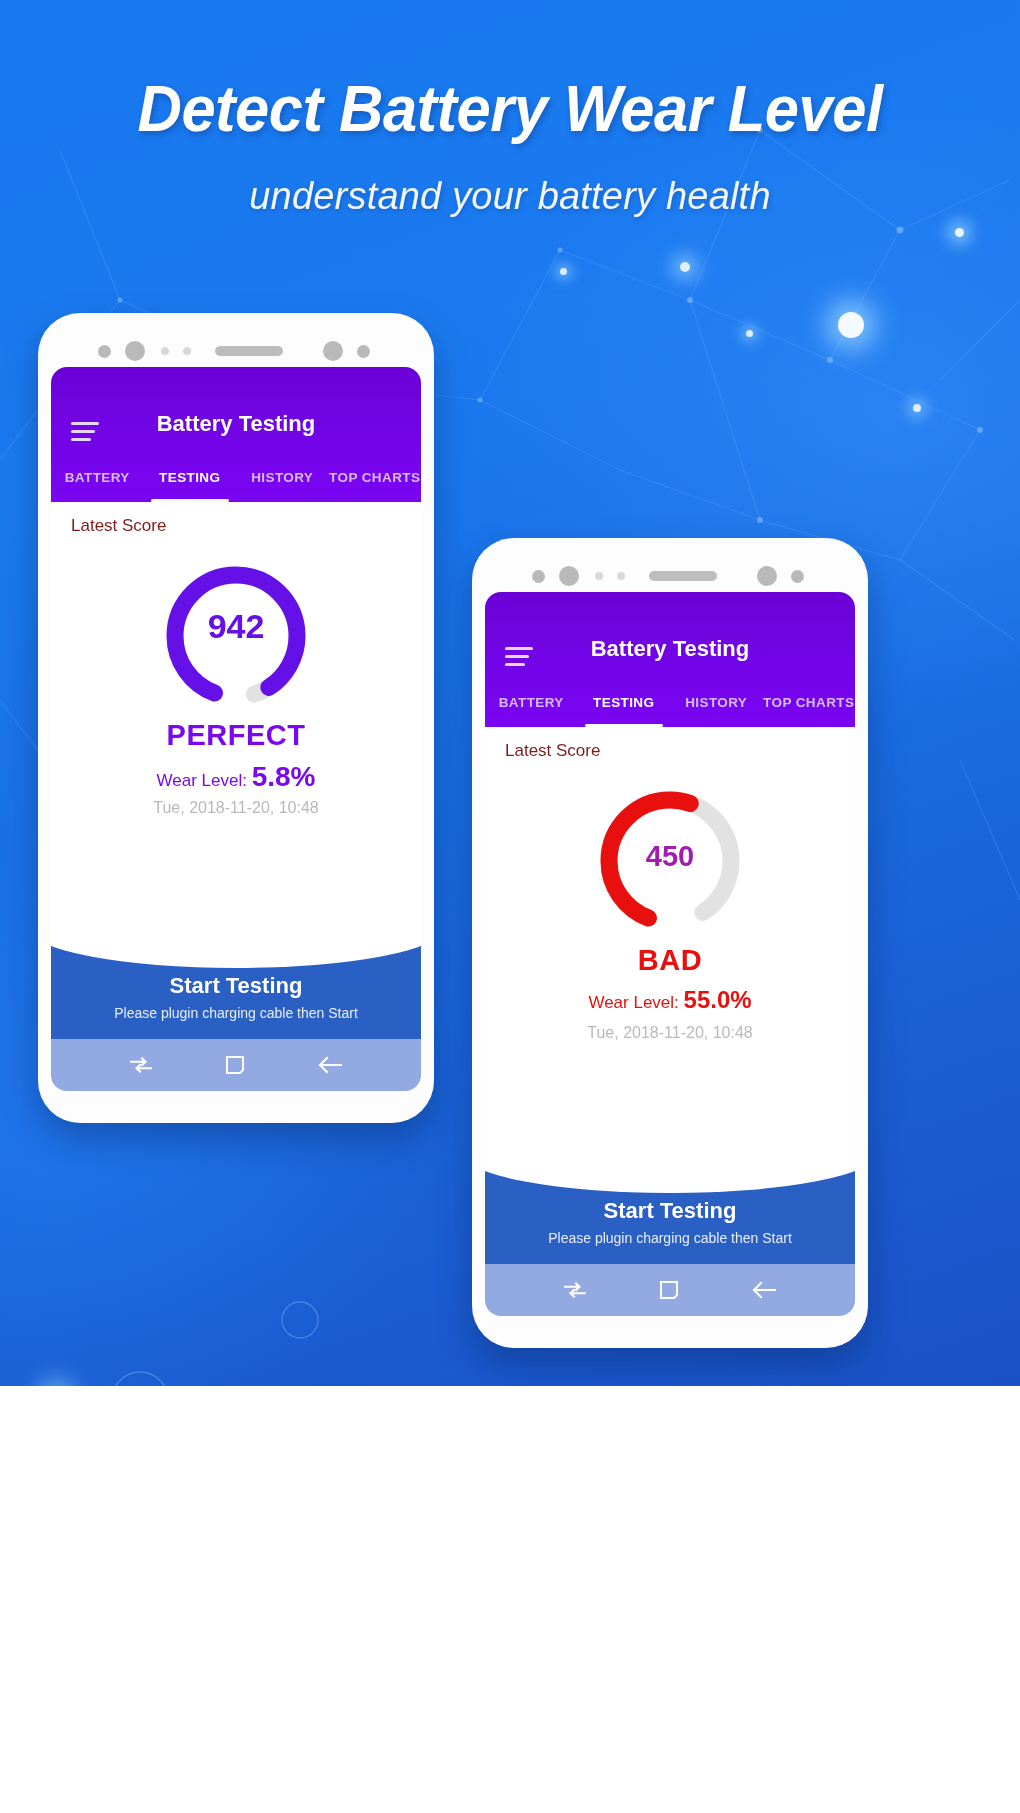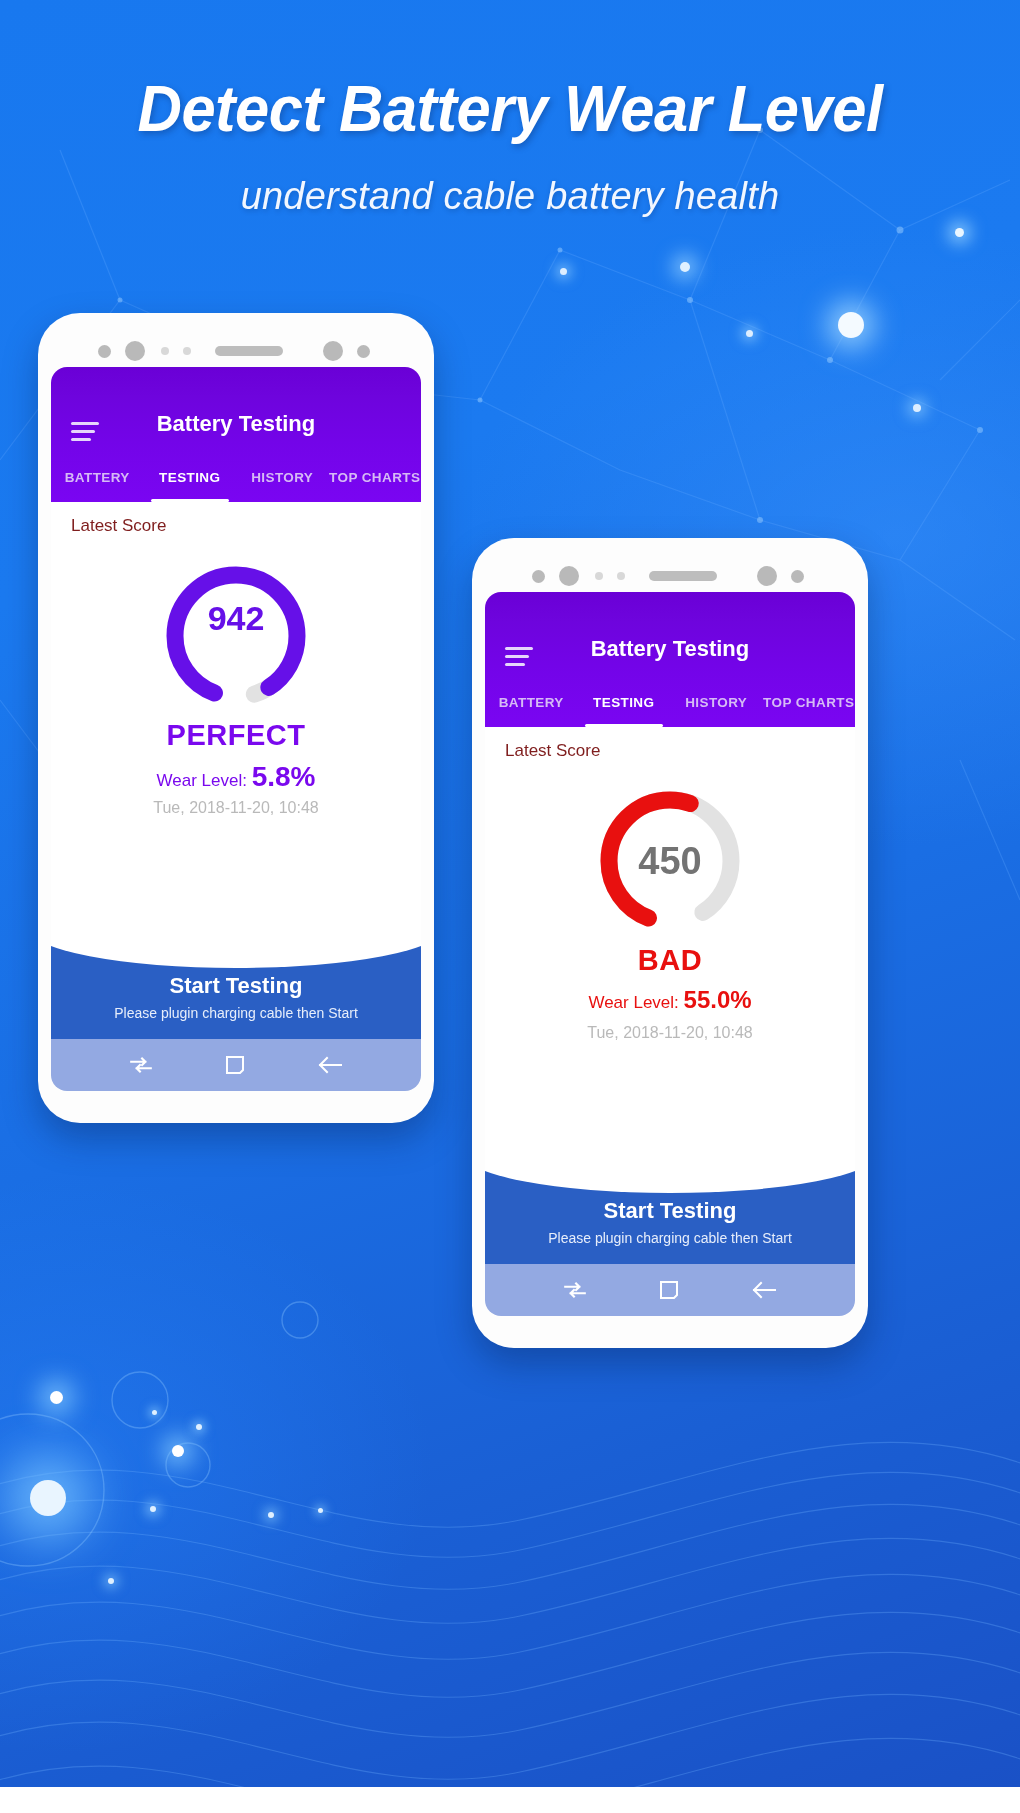--- a/index.html
+++ b/index.html
@@ -1,21 +1,21 @@
 <!DOCTYPE html>
 <html><head>
 <meta charset="utf-8">
 <style>
   * { margin:0; padding:0; box-sizing:border-box; }
   html,body{
     width:1020px; height:1813px; overflow:hidden;
     font-family:"Liberation Sans", sans-serif;
   }
   #stage{
-    position:relative; width:1020px; height:1787px; overflow:hidden;
+    position:relative; width:1020px; height:1386px; overflow:hidden;
     background:
       radial-gradient(ellipse 700px 500px at 88% 30%, rgba(60,150,255,.45) 0%, rgba(60,150,255,0) 62%),
       radial-gradient(ellipse 620px 480px at 6% 82%, rgba(40,135,255,.40) 0%, rgba(40,135,255,0) 60%),
       linear-gradient(160deg, #1878ef 0%, #1b7af0 28%, #1a6ee4 55%, #1a5fd4 78%, #1a51c6 100%);
   }
 
   
   .bgsvg{ position:absolute; inset:0; width:1020px; height:1813px; }
   .glow{ position:absolute; border-radius:50%; pointer-events:none; }
 
@@ -148,21 +148,21 @@
   <div class="glow" style="left:50px;top:1391px;width:13px;height:13px;background:#ffffff;box-shadow:0 0 24px 11px rgba(130,200,255,.80);"></div>
   <div class="glow" style="left:172px;top:1445px;width:12px;height:12px;background:#ffffff;box-shadow:0 0 22px 10px rgba(130,200,255,.78);"></div>
   <div class="glow" style="left:196px;top:1424px;width:6px;height:6px;background:#dff0ff;box-shadow:0 0 10px 4px rgba(140,205,255,.6);"></div>
   <div class="glow" style="left:152px;top:1410px;width:5px;height:5px;background:#dff0ff;box-shadow:0 0 9px 4px rgba(140,205,255,.55);"></div>
   <div class="glow" style="left:150px;top:1506px;width:6px;height:6px;background:#dff0ff;box-shadow:0 0 11px 5px rgba(140,205,255,.6);"></div>
   <div class="glow" style="left:268px;top:1512px;width:6px;height:6px;background:#dff0ff;box-shadow:0 0 11px 5px rgba(140,205,255,.55);"></div>
   <div class="glow" style="left:318px;top:1508px;width:5px;height:5px;background:#dff0ff;box-shadow:0 0 9px 4px rgba(140,205,255,.5);"></div>
   <div class="glow" style="left:108px;top:1578px;width:6px;height:6px;background:#dff0ff;box-shadow:0 0 11px 5px rgba(140,205,255,.55);"></div>
 
   <div class="headline">Detect Battery Wear Level</div>
-  <div class="subhead">understand cable battery health</div>
+  <div class="subhead">understand your battery health</div>
 
   <div class="phone" style="left:38px;top:313px;width:396px;height:810px;">
 
     <div class="notch" style="top:28px;padding:0 60px;">
       <div class="dot d1"></div>
       <div class="dot d2" style="margin-left:14px;"></div>
       <div class="dot dm" style="margin-left:16px;"></div>
       <div class="dot dm" style="margin-left:14px;"></div>
       <div class="speaker" style="margin-left:24px;width:68px;"></div>
       <div class="dot d2" style="margin-left:40px;"></div>
@@ -193,21 +193,21 @@
           </div>
         </div>
       </div>
 
       <div class="latest" style="left:20px;top:149px;font-size:17px;">Latest Score</div>
 
       <svg class="gauge" style="left:110px;top:194px;width:150px;height:150px;" viewBox="0 0 150 150">
         <circle cx="75" cy="75" r="61" fill="none" stroke="#e2e2e2" stroke-width="17" stroke-linecap="round" stroke-dasharray="20 363" stroke-dashoffset="-344" transform="rotate(90 75 75)"></circle>
         <circle cx="75" cy="75" r="61" fill="none" stroke="#6610e8" stroke-width="17" stroke-linecap="round" stroke-dasharray="326 57" stroke-dashoffset="-22" transform="rotate(90 75 75)"></circle>
       </svg>
-      <div class="score" style="top:232px;font-size:34px;color:#6610e8;">942</div>
+      <div class="score" style="top:240px;font-size:34px;color:#6610e8;">942</div>
 
       <div class="verdict" style="top:352px;font-size:29px;color:#7a08ee;letter-spacing:.5px;">PERFECT</div>
 
       <div class="wear" style="top:394px;font-size:17px;color:#7a08ee;">
         <span>Wear Level:</span>
         <span class="wv" style="font-size:28px;">5.8%</span>
       </div>
 
       <div class="stamp" style="top:432px;font-size:16px;">Tue, 2018-11-20, 10:48</div>
 
@@ -273,21 +273,21 @@
           </div>
         </div>
       </div>
 
       <div class="latest" style="left:20px;top:149px;font-size:17px;">Latest Score</div>
 
       <svg class="gauge" style="left:110px;top:194px;width:150px;height:150px;" viewBox="0 0 150 150">
         <circle cx="75" cy="75" r="61" fill="none" stroke="#e2e2e2" stroke-width="17" stroke-linecap="round" stroke-dasharray="326 57" stroke-dashoffset="-22" transform="rotate(90 75 75)"></circle>
         <circle cx="75" cy="75" r="61" fill="none" stroke="#e8100f" stroke-width="17" stroke-linecap="round" stroke-dasharray="190 193" stroke-dashoffset="-22" transform="rotate(90 75 75)"></circle>
       </svg>
-      <div class="score" style="top:248px;font-size:38px;color:#737373;">450</div>
+      <div class="score" style="top:248px;font-size:29px;color:#a21caf;">450</div>
 
       <div class="verdict" style="top:352px;font-size:29px;color:#e8100f;letter-spacing:.5px;">BAD</div>
 
       <div class="wear" style="top:394px;font-size:17px;color:#e8100f;">
         <span>Wear Level:</span>
         <span class="wv" style="font-size:24px;">55.0%</span>
       </div>
 
       <div class="stamp" style="top:432px;font-size:16px;">Tue, 2018-11-20, 10:48</div>
 

